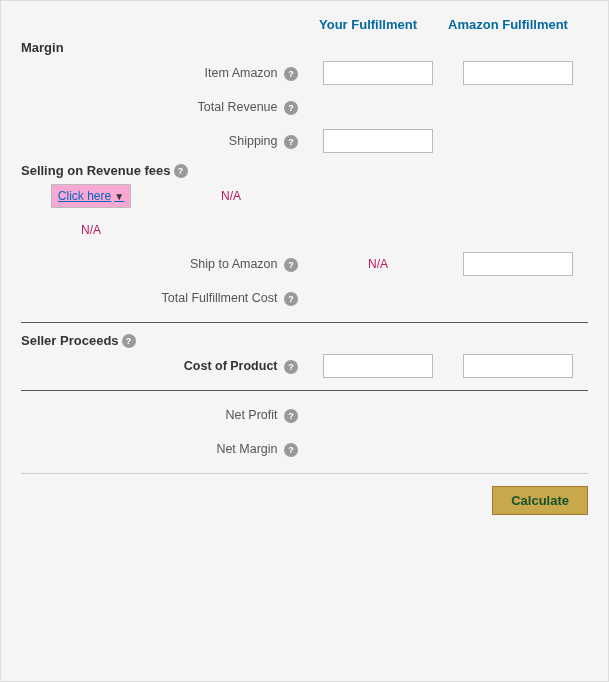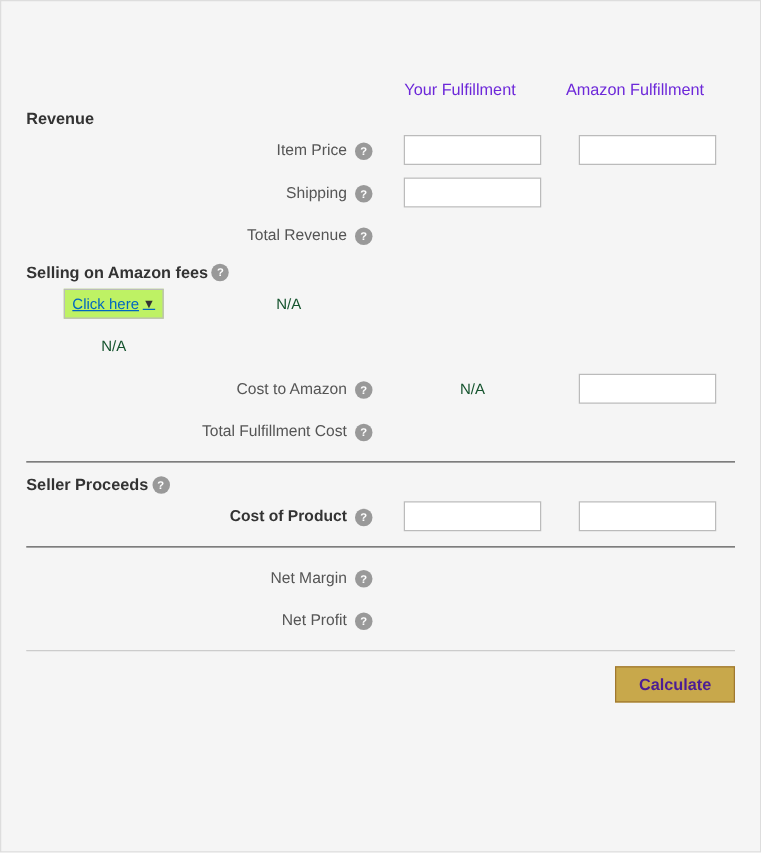--- a/index.html
+++ b/index.html
@@ -19,25 +19,24 @@
       min-height: 682px;
       padding: 16px 20px 20px 20px;
     }
     .header-row {
       display: flex;
       justify-content: flex-end;
       margin-bottom: 8px;
       padding-right: 10px;
     }
     .header-col {
-      font-weight: normal;
-      font-size: 13px;
-      color: #6d28d9;
+      font-weight: bold;
+      font-size: 13px;
+      color: #0369a1;
       text-align: center;
-      margin-top: 47px;
     }
     .header-col.your { width: 140px; text-align: center; }
     .header-col.amazon { width: 140px; }
     .section-title {
       font-weight: bold;
       font-size: 13px;
       color: #333;
       margin: 8px 0 4px 0;
     }
     .row {
@@ -71,25 +70,25 @@
     }
     input[type="text"] {
       width: 110px;
       height: 24px;
       border: 1px solid #bbb;
       background: #fff;
       padding: 2px 4px;
       font-size: 12px;
     }
     .na-text {
-      color: #14532d;
+      color: #be185d;
       font-size: 12px;
     }
     .click-here-btn {
-      background: #bef264;
+      background: #f9a8d4;
       border: 1px solid #bbb;
       color: #0066c0;
       text-decoration: underline;
       cursor: pointer;
       font-size: 12px;
       padding: 2px 6px;
       height: 24px;
       display: inline-flex;
       align-items: center;
     }
@@ -124,79 +123,79 @@
       margin: 10px 0;
     }
     .calculate-row {
       display: flex;
       justify-content: flex-end;
       margin-top: 12px;
     }
     .calculate-btn {
       background: #c8a84b;
       border: 1px solid #a07830;
-      color: #4c1d95;
+      color: #14532d;
       font-size: 13px;
       font-weight: bold;
       padding: 6px 18px;
       cursor: pointer;
     }
     .section-title-with-icon {
       display: flex;
       align-items: center;
     }
   </style>
 </head>
 <body>
 
 <div class="calculator">
 
   <div class="header-row">
     <div class="header-col your">Your Fulfillment</div>
     <div class="header-col amazon">Amazon Fulfillment</div>
   </div>
 
-  <div class="section-title">Revenue</div>
-
-  <div class="row">
-    <div class="row-label">
-      <span>Item Price</span>
-      <span class="info-icon">?</span>
-    </div>
-    <div class="col-your">
-      <input type="text" style="">
-    </div>
-    <div class="col-amazon">
-      <input type="text" style="">
-    </div>
+  <div class="section-title">Margin</div>
+
+  <div class="row">
+    <div class="row-label">
+      <span>Item Amazon</span>
+      <span class="info-icon">?</span>
+    </div>
+    <div class="col-your">
+      <input type="text" style="">
+    </div>
+    <div class="col-amazon">
+      <input type="text" style="">
+    </div>
+  </div>
+
+  <div class="row">
+    <div class="row-label">
+      <span>Total Revenue</span>
+      <span class="info-icon">?</span>
+    </div>
+    <div class="col-your"></div>
+    <div class="col-amazon"></div>
   </div>
 
   <div class="row">
     <div class="row-label">
       <span>Shipping</span>
       <span class="info-icon">?</span>
     </div>
     <div class="col-your">
       <input type="text" style="">
     </div>
     <div class="col-amazon">
     </div>
   </div>
 
-  <div class="row">
-    <div class="row-label">
-      <span>Total Revenue</span>
-      <span class="info-icon">?</span>
-    </div>
-    <div class="col-your"></div>
-    <div class="col-amazon"></div>
-  </div>
-
   <div class="section-title section-title-with-icon">
-    <span>Selling on Amazon fees</span>
+    <span>Selling on Revenue fees</span>
     <span class="info-icon">?</span>
   </div>
 
 
   <div class="row">
     <div class="col-your">
       <button class="click-here-btn">
         <span>Click here</span>
         <span class="dropdown-arrow">▼</span>
       </button>
@@ -209,21 +208,21 @@
   <div class="row">
     <div class="col-your">
       <span class="na-text">N/A</span>
     </div>
     <div class="col-amazon">
     </div>
   </div>
 
   <div class="row">
     <div class="row-label">
-      <span>Cost to Amazon</span>
+      <span>Ship to Amazon</span>
       <span class="info-icon">?</span>
     </div>
     <div class="col-your">
       <span class="na-text">N/A</span>
     </div>
     <div class="col-amazon">
       <input type="text" style="">
     </div>
   </div>
 
@@ -254,30 +253,30 @@
     <div class="col-amazon">
       <input type="text" style="">
     </div>
   </div>
 
   <hr class="divider">
 
 
   <div class="row">
     <div class="row-label">
+      <span>Net Profit</span>
+      <span class="info-icon">?</span>
+    </div>
+    <div class="col-your"></div>
+    <div class="col-amazon"></div>
+  </div>
+
+  <div class="row">
+    <div class="row-label">
       <span>Net Margin</span>
-      <span class="info-icon">?</span>
-    </div>
-    <div class="col-your"></div>
-    <div class="col-amazon"></div>
-  </div>
-
-  <div class="row">
-    <div class="row-label">
-      <span>Net Profit</span>
       <span class="info-icon">?</span>
     </div>
     <div class="col-your"></div>
     <div class="col-amazon"></div>
   </div>
 
   <hr class="divider-light">
 
   <div class="calculate-row">
     <button class="calculate-btn">Calculate</button>

